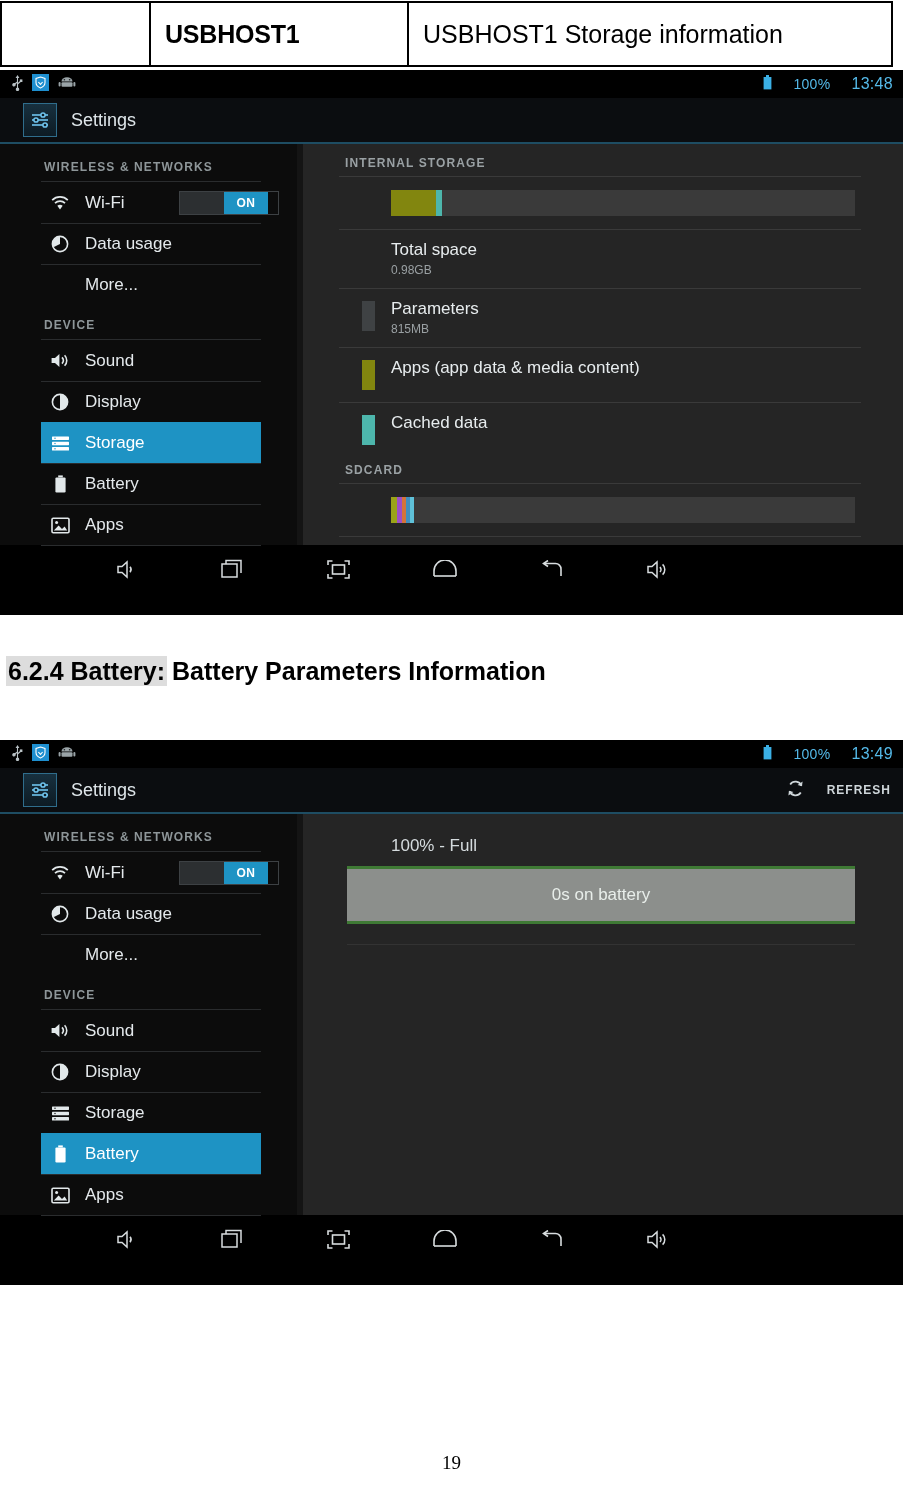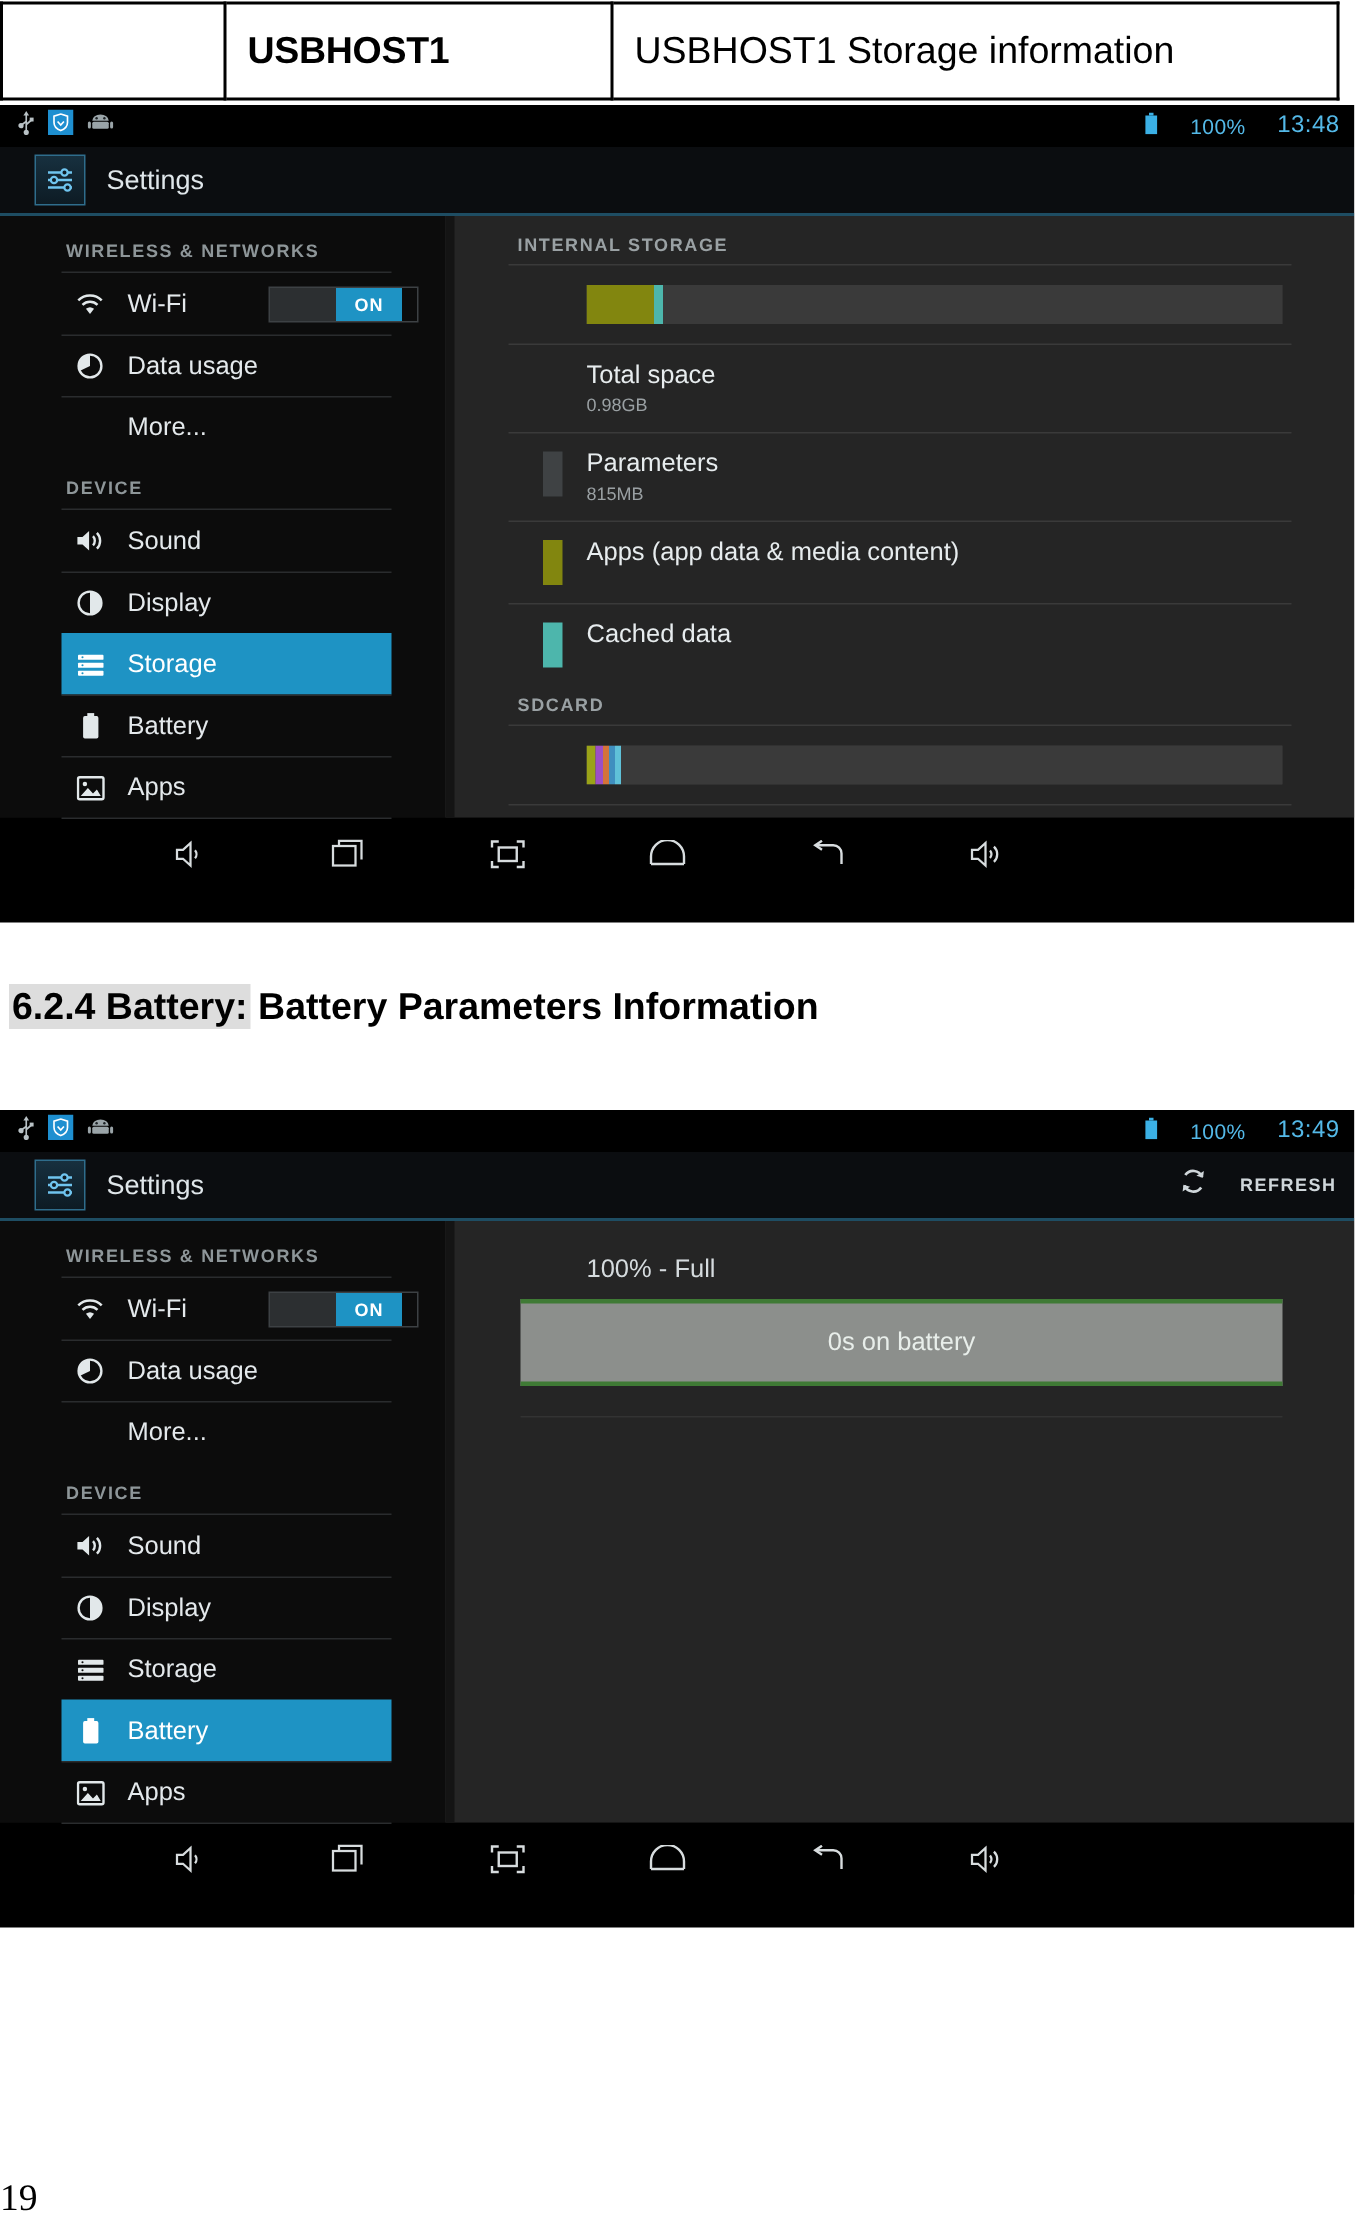--- a/index.html
+++ b/index.html
@@ -261,22 +261,23 @@
     background: #dddddd;
     padding: 1px 2px;
   }
   .sh-rest { padding-left: 5px; }
 
   
   .page-number {
     position: absolute;
     left: 0; right: 0;
     top: 1452px;
+    text-align: center;
     font-family: "Liberation Serif", serif;
-    font-size: 25px;
+    font-size: 19px;
     color: #000;
   }
 </style>
 </head>
 <body>
 
 <div class="page">
 
   <table class="caption-table">
     <tbody>

